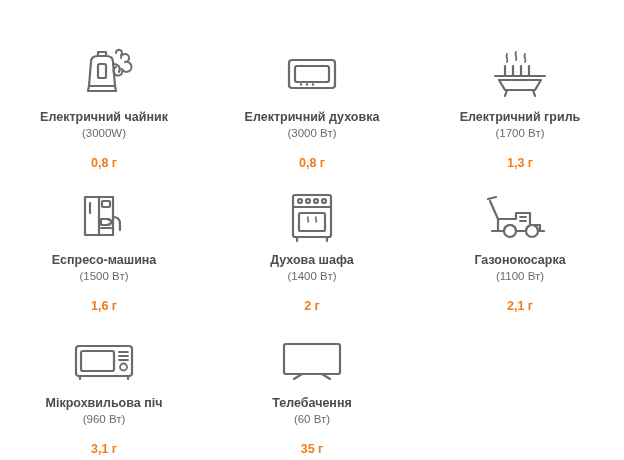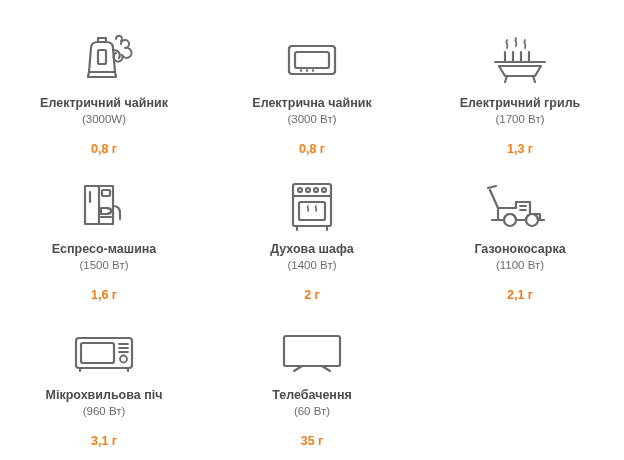--- a/index.html
+++ b/index.html
@@ -13,21 +13,21 @@
     font-family: "Liberation Sans", sans-serif;
     overflow: hidden;
   }
   .grid {
     width: 624px;
     height: 460px;
     display: grid;
     grid-template-columns: repeat(3, 1fr);
     grid-template-rows: repeat(3, 1fr);
     box-sizing: border-box;
-    padding: 14px 0 8px 0;
+    padding: 28px 0 8px 0;
   }
   .cell {
     display: flex;
     flex-direction: column;
     align-items: center;
     justify-content: flex-start;
     padding-top: 14px;
   }
   .icon-wrap {
     width: 92px;
@@ -89,21 +89,21 @@
   <div class="cell">
     <div class="icon-wrap">
       <svg width="70" height="58" viewBox="0 0 70 58" fill="none" stroke="#6b6b6b" stroke-width="2.2" stroke-linecap="round" stroke-linejoin="round">
         <rect x="12" y="16" width="46" height="28" rx="3"></rect>
         <rect x="18" y="22" width="34" height="16" rx="2"></rect>
         <circle cx="24" cy="40.5" r="1.2" fill="#6b6b6b" stroke="none"></circle>
         <circle cx="30" cy="40.5" r="1.2" fill="#6b6b6b" stroke="none"></circle>
         <circle cx="36" cy="40.5" r="1.2" fill="#6b6b6b" stroke="none"></circle>
       </svg>
     </div>
-    <div class="label">Електрична чайник</div>
+    <div class="label">Електричний духовка</div>
     <div class="power">(3000 Вт)</div>
     <div class="value">0,8 г</div>
   </div>
 
   <div class="cell">
     <div class="icon-wrap">
       <svg width="70" height="58" viewBox="0 0 70 58" fill="none" stroke="#6b6b6b" stroke-width="2.2" stroke-linecap="round" stroke-linejoin="round">
         <path d="M14 36 L56 36 L50 46 L20 46 Z"></path>
         <line x1="10" y1="32" x2="60" y2="32"></line>
         <line x1="20" y1="22" x2="20" y2="32"></line>

